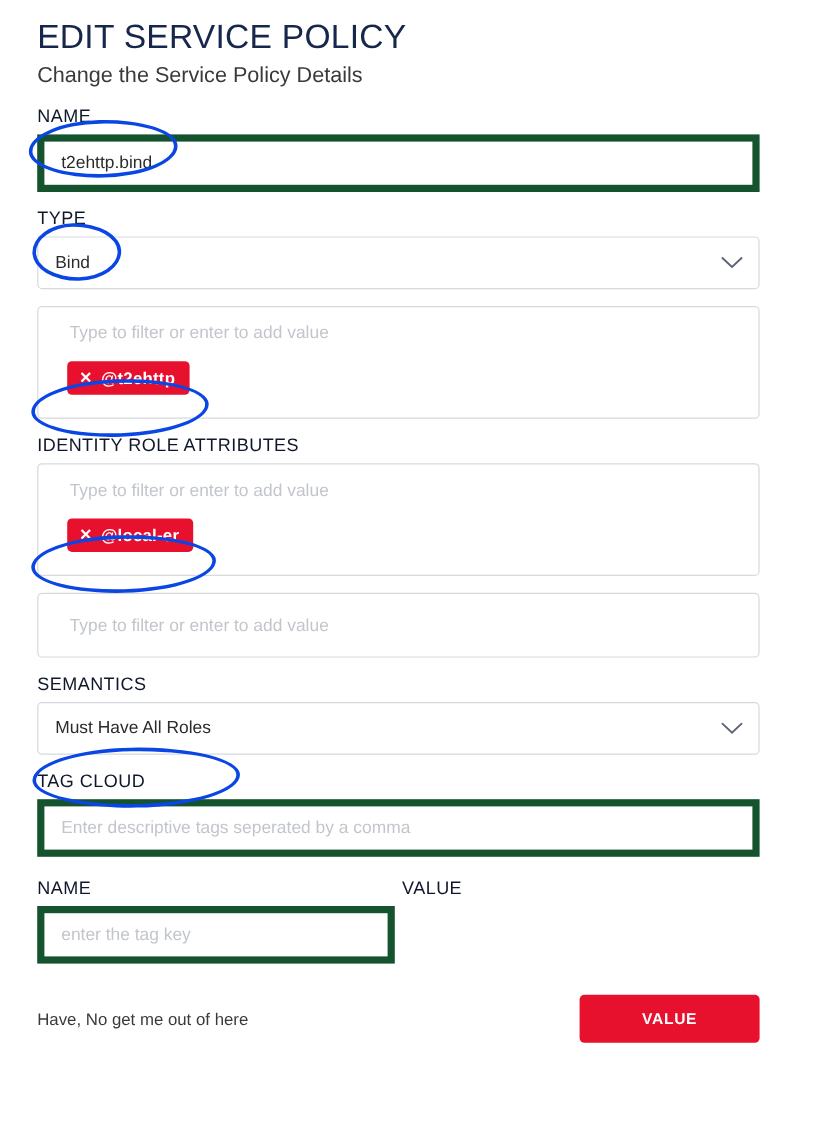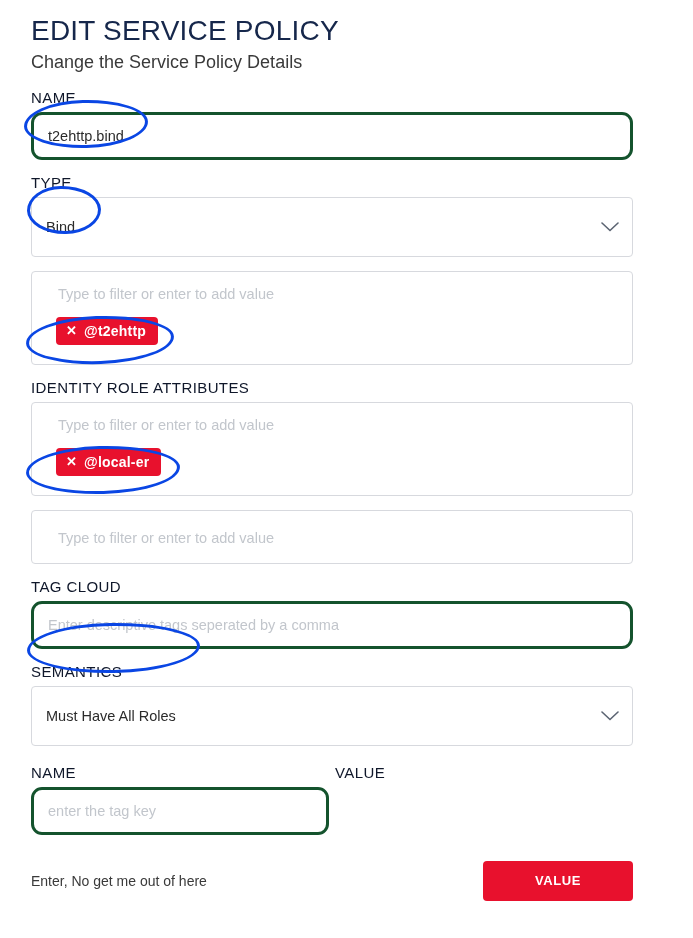--- a/index.html
+++ b/index.html
@@ -35,34 +35,34 @@
     font-size: 15px;
     letter-spacing: 0.4px;
     color: #0f172a;
     margin: 4px 0 6px 0;
     text-transform: uppercase;
   }
   .field-block { margin-bottom: 14px; }
   .text-input {
     width: 100%;
     height: 48px;
-    border: 3px solid #14532d;
-    border-radius: 11px;
+    border: 6px solid #14532d;
+    border-radius: 0;
     background: #fff;
     padding: 0 14px;
     font-size: 14.5px;
     color: #2b2b2b;
     font-family: "Liberation Sans", sans-serif;
     outline: none;
   }
   .text-input::placeholder { color: #c2c6cc; }
   .select-wrap { position: relative; width: 100%; }
   .select-box {
     width: 100%;
-    height: 60px;
+    height: 44px;
     border: 1px solid #d7d9de;
     border-radius: 4px;
     background: #fff;
     padding: 0 40px 0 14px;
     font-size: 14.5px;
     color: #2b2b2b;
     display: flex;
     align-items: center;
   }
   .chev {
@@ -201,46 +201,46 @@
     </div>
   </div>
 
   <div class="field-block">
     <div class="tag-area empty">
       <input class="tag-filter" placeholder="Type to filter or enter to add value" style="">
     </div>
   </div>
 
   <div class="field-block">
-    <div class="field-label">TAG CLOUD</div>
-    <input class="text-input" placeholder="Enter descriptive tags seperated by a comma" style="">
-  </div>
-
-  <div class="field-block">
     <div class="field-label">SEMANTICS</div>
     <div class="select-wrap">
       <div class="select-box">Must Have All Roles</div>
       <svg class="chev" width="18" height="10" viewBox="0 0 18 10" fill="none">
         <path d="M1 1 L9 8.5 L17 1" stroke="#5b6472" stroke-width="1.6" fill="none" stroke-linecap="round"></path>
       </svg>
     </div>
   </div>
 
+  <div class="field-block">
+    <div class="field-label">TAG CLOUD</div>
+    <input class="text-input" placeholder="Enter descriptive tags seperated by a comma" style="">
+  </div>
+
   <div class="two-col">
     <div class="col">
       <div class="field-label">NAME</div>
       <input class="text-input" placeholder="enter the tag key" style="">
     </div>
     <div class="col">
       <div class="field-label">VALUE</div>
     </div>
   </div>
 
   <div class="footer">
-    <a class="cancel-link" href="#">Enter, No get me out of here</a>
+    <a class="cancel-link" href="#">Have, No get me out of here</a>
     <button class="save-btn">VALUE</button>
   </div>
 
   <div class="annot a1"></div>
   <div class="annot a2"></div>
   <div class="annot a3"></div>
   <div class="annot a4"></div>
   <div class="annot a5"></div>
 
 </div>

